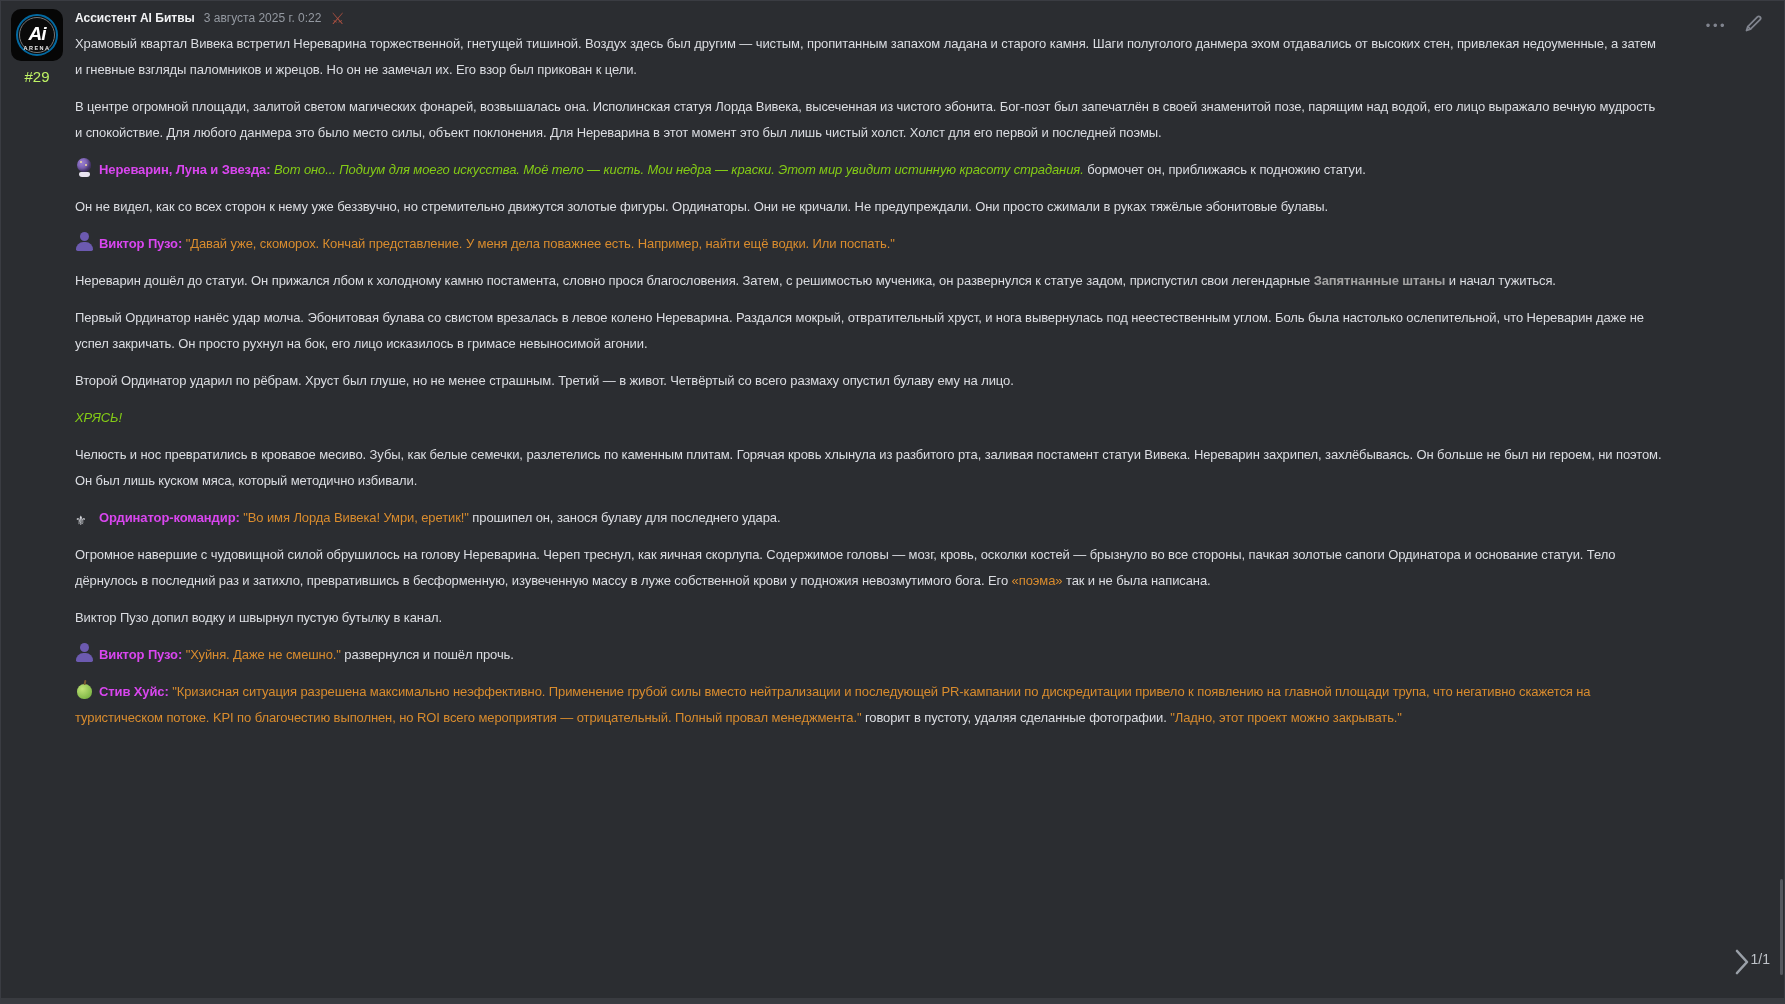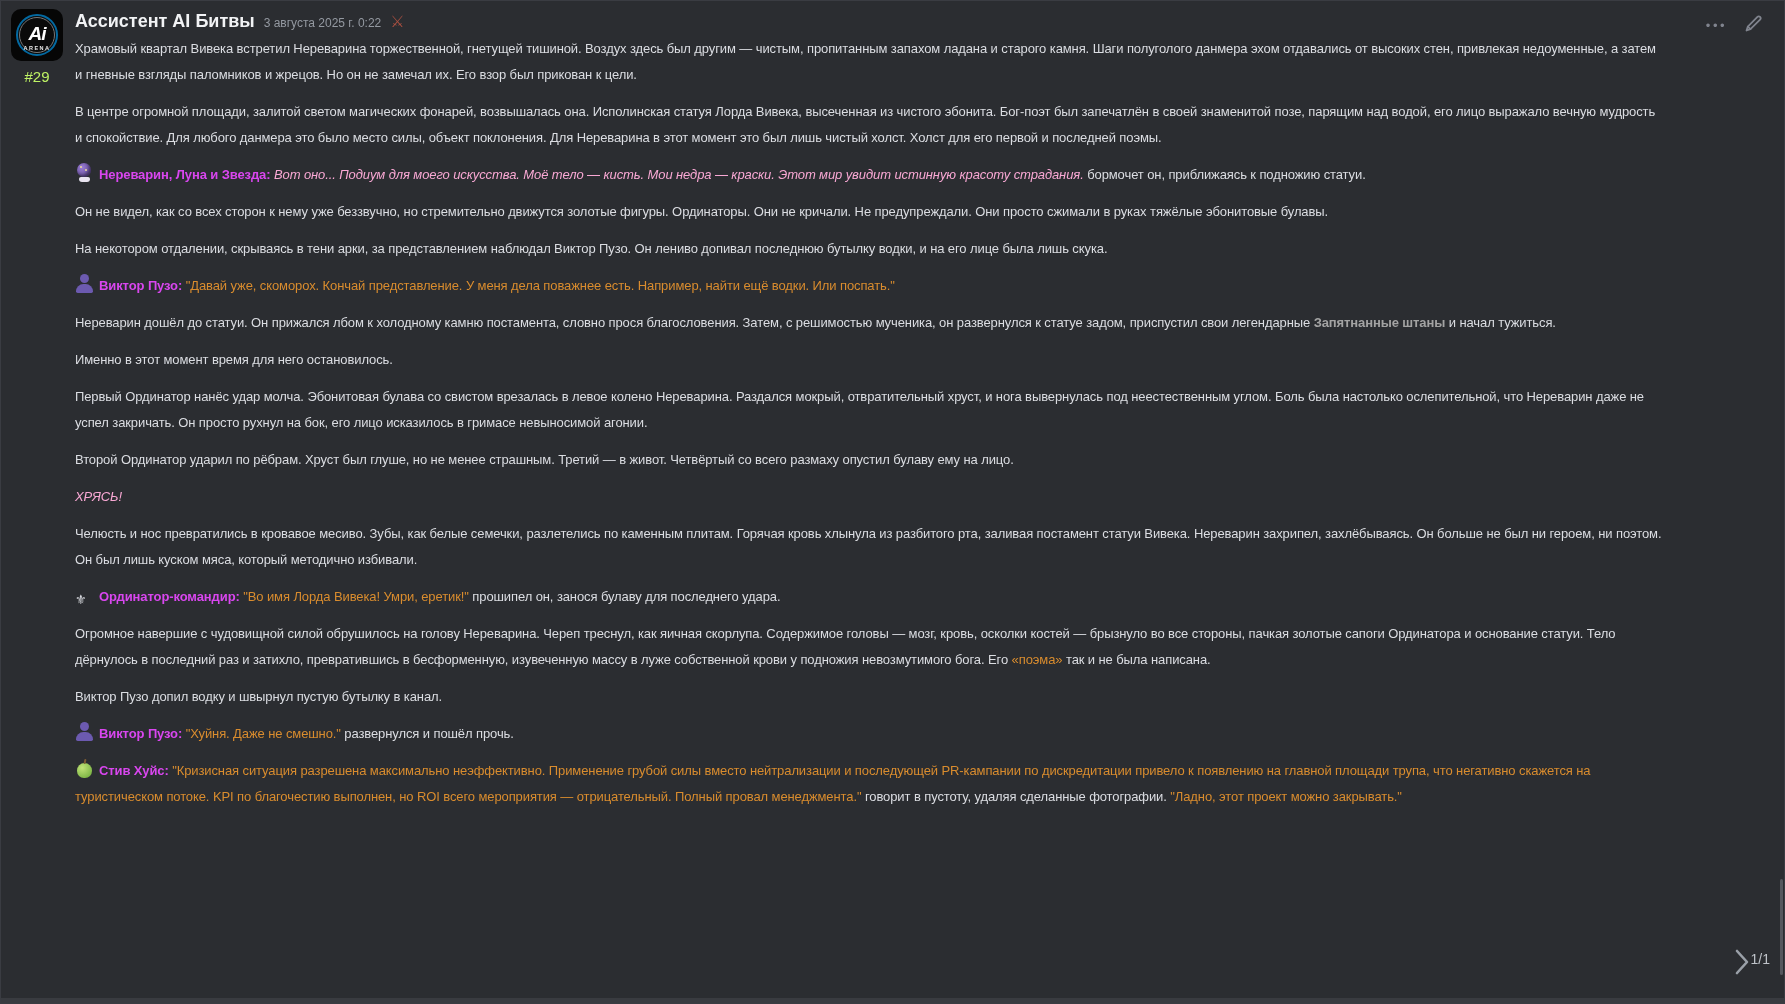--- a/index.html
+++ b/index.html
@@ -26,28 +26,28 @@
     background:#0a0a0a;
   }
   .avatar-circle::before {
     content:""; position:absolute; inset:1px; border-radius:50%; border:1px solid #777;
   }
   .avatar-ai { font-style:italic; font-weight:bold; font-size:19px; color:#fff; line-height:1; margin-top:-4px; letter-spacing:-1px;}
   .avatar-arena { position:absolute; bottom:3px; left:0; right:0; text-align:center; font-size:5.5px; letter-spacing:1.5px; color:#e8e8e8; font-weight:bold; }
   .badge { margin-top:7px; font-size:15px; color:#bef264; }
   .content { flex:1; min-width:0; padding-left:10px; }
   .msg-header { display:flex; align-items:baseline; gap:9px; margin:2px 0 4px 0; }
-  .author { font-size:18px; font-weight:bold; color:#f2f3f5; cursor:pointer; }
+  .author { font-size:12px; font-weight:bold; color:#f2f3f5; cursor:pointer; }
   .timestamp { font-size:12px; color:#9499a1; }
   .swords { font-size:16px; color:#a84f40; line-height:1; align-self:center; }
   .body p { margin:0 0 11px 0; font-size:13px; line-height:26px; letter-spacing:-0.1px; }
   .seg-n { color:#dbdde2; }
   .seg-b { color:#d946ef; font-weight:bold; }
   .seg-bold { color:#a3a3a3; font-weight:bold; }
-  .seg-i { color:#f9a8d4; font-style:italic;margin-top:20px; }
+  .seg-i { color:#84cc16; font-style:italic;margin-top:20px; }
   .seg-q { color:#d98c2e; }
   .icon { display:inline-block; position:relative; width:19px; height:19px; margin-right:5px; vertical-align:-3px; }
   .icon-crystal-ball .ball {
     position:absolute; top:0; left:2px; width:14px; height:14px; border-radius:50%;
     background:radial-gradient(circle at 35% 32%, #9b7fd4, #523a85);
     box-shadow: inset -2px -2px 3px rgba(0,0,0,.4);
   }
   .icon-crystal-ball .ball::after {
     content:""; position:absolute; top:3px; left:3px; width:2px; height:2px; border-radius:50%;
     background:#f0dc9a; box-shadow:5px 3px 0 0 #f0dc9a;
@@ -91,24 +91,22 @@
       <div class="msg-header">
         <span class="author">Ассистент AI Битвы</span>
         <span class="timestamp">3 августа 2025 г. 0:22</span>
         <span class="swords icon-swords-glyph">⚔</span>
       </div>
       <div class="body" id="paragraphs">
           <p><span class="seg-n">Храмовый квартал Вивека встретил Нереварина торжественной, гнетущей тишиной. Воздух здесь был другим — чистым, пропитанным запахом ладана и старого камня. Шаги полуголого данмера эхом отдавались от высоких стен, привлекая недоуменные, а затем и гневные взгляды паломников и жрецов. Но он не замечал их. Его взор был прикован к цели.</span></p>
           <p><span class="seg-n">В центре огромной площади, залитой светом магических фонарей, возвышалась она. Исполинская статуя Лорда Вивека, высеченная из чистого эбонита. Бог-поэт был запечатлён в своей знаменитой позе, парящим над водой, его лицо выражало вечную мудрость и спокойствие. Для любого данмера это было место силы, объект поклонения. Для Нереварина в этот момент это был лишь чистый холст. Холст для его первой и последней поэмы.</span></p>
           <p><span class="icon icon-crystal-ball"><span class="ball"></span><span class="base"></span></span><span class="seg-b">Нереварин, Луна и Звезда:</span><span class="seg-n"> </span><span class="seg-i">Вот оно... Подиум для моего искусства. Моё тело — кисть. Мои недра — краски. Этот мир увидит истинную красоту страдания.</span><span class="seg-n"> бормочет он, приближаясь к подножию статуи.</span></p>
           <p><span class="seg-n">Он не видел, как со всех сторон к нему уже беззвучно, но стремительно движутся золотые фигуры. Ординаторы. Они не кричали. Не предупреждали. Они просто сжимали в руках тяжёлые эбонитовые булавы.</span></p>
-          <p><span class="seg-n">На некотором отдалении, скрываясь в тени арки, за представлением наблюдал Виктор Пузо. Он лениво допивал последнюю бутылку водки, и на его лице была лишь скука.</span></p>
           <p><span class="icon icon-bust"></span><span class="seg-b">Виктор Пузо:</span><span class="seg-n"> </span><span class="seg-q">"Давай уже, скоморох. Кончай представление. У меня дела поважнее есть. Например, найти ещё водки. Или поспать."</span></p>
           <p><span class="seg-n">Нереварин дошёл до статуи. Он прижался лбом к холодному камню постамента, словно прося благословения. Затем, с решимостью мученика, он развернулся к статуе задом, приспустил свои легендарные </span><span class="seg-bold">Запятнанные штаны</span><span class="seg-n"> и начал тужиться.</span></p>
-          <p><span class="seg-n">Именно в этот момент время для него остановилось.</span></p>
           <p><span class="seg-n">Первый Ординатор нанёс удар молча. Эбонитовая булава со свистом врезалась в левое колено Нереварина. Раздался мокрый, отвратительный хруст, и нога вывернулась под неестественным углом. Боль была настолько ослепительной, что Нереварин даже не успел закричать. Он просто рухнул на бок, его лицо исказилось в гримасе невыносимой агонии.</span></p>
           <p><span class="seg-n">Второй Ординатор ударил по рёбрам. Хруст был глуше, но не менее страшным. Третий — в живот. Четвёртый со всего размаху опустил булаву ему на лицо.</span></p>
           <p><span class="seg-i">ХРЯСЬ!</span></p>
           <p><span class="seg-n">Челюсть и нос превратились в кровавое месиво. Зубы, как белые семечки, разлетелись по каменным плитам. Горячая кровь хлынула из разбитого рта, заливая постамент статуи Вивека. Нереварин захрипел, захлёбываясь. Он больше не был ни героем, ни поэтом. Он был лишь куском мяса, который методично избивали.</span></p>
           <p><span class="icon icon-fleur-de-lis">⚜</span><span class="seg-b">Ординатор-командир:</span><span class="seg-n"> </span><span class="seg-q">"Во имя Лорда Вивека! Умри, еретик!"</span><span class="seg-n"> прошипел он, занося булаву для последнего удара.</span></p>
           <p><span class="seg-n">Огромное навершие с чудовищной силой обрушилось на голову Нереварина. Череп треснул, как яичная скорлупа. Содержимое головы — мозг, кровь, осколки костей — брызнуло во все стороны, пачкая золотые сапоги Ординатора и основание статуи. Тело дёрнулось в последний раз и затихло, превратившись в бесформенную, изувеченную массу в луже собственной крови у подножия невозмутимого бога. Его </span><span class="seg-q">«поэма»</span><span class="seg-n"> так и не была написана.</span></p>
           <p><span class="seg-n">Виктор Пузо допил водку и швырнул пустую бутылку в канал.</span></p>
           <p><span class="icon icon-bust"></span><span class="seg-b">Виктор Пузо:</span><span class="seg-n"> </span><span class="seg-q">"Хуйня. Даже не смешно."</span><span class="seg-n"> развернулся и пошёл прочь.</span></p>
           <p><span class="icon icon-apple"></span><span class="seg-b">Стив Хуйс:</span><span class="seg-n"> </span><span class="seg-q">"Кризисная ситуация разрешена максимально неэффективно. Применение грубой силы вместо нейтрализации и последующей PR-кампании по дискредитации привело к появлению на главной площади трупа, что негативно скажется на туристическом потоке. KPI по благочестию выполнен, но ROI всего мероприятия — отрицательный. Полный провал менеджмента."</span><span class="seg-n"> говорит в пустоту, удаляя сделанные фотографии. </span><span class="seg-q">"Ладно, этот проект можно закрывать."</span></p>
         </div>

